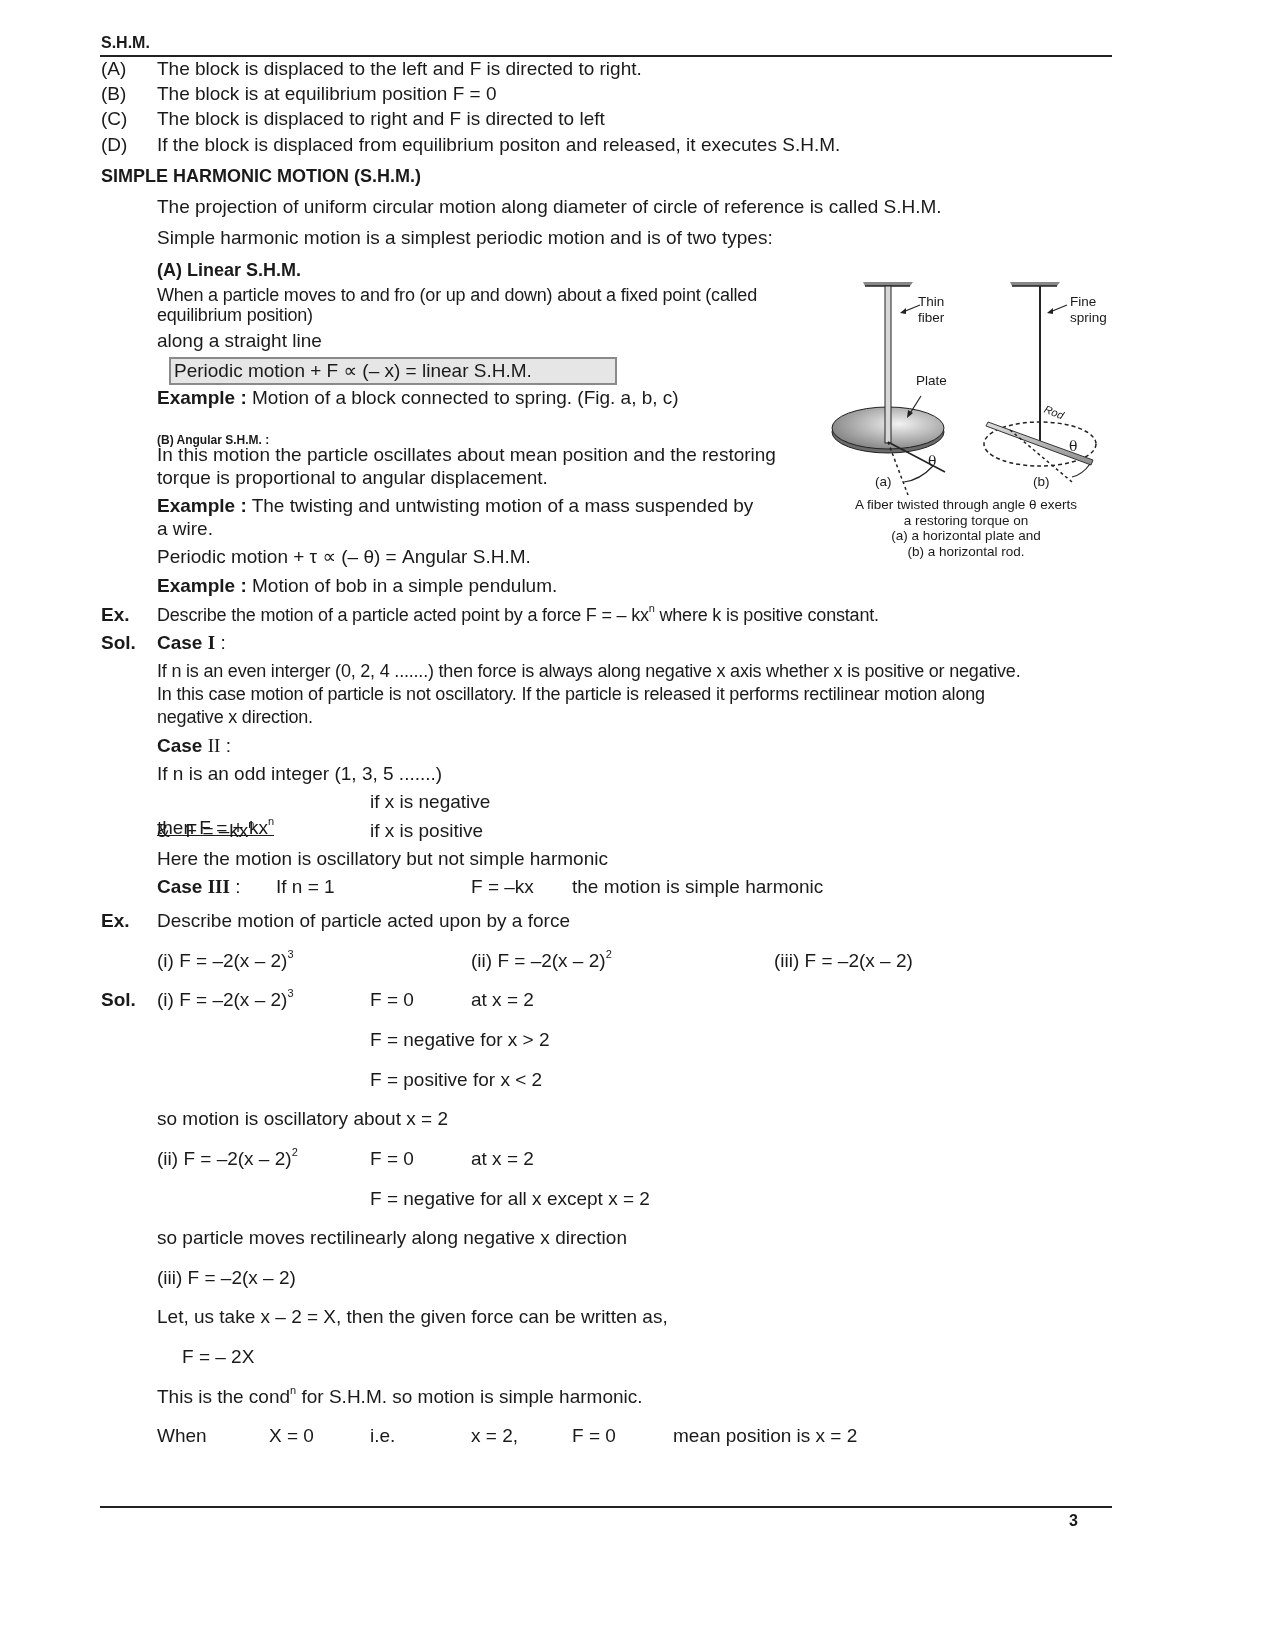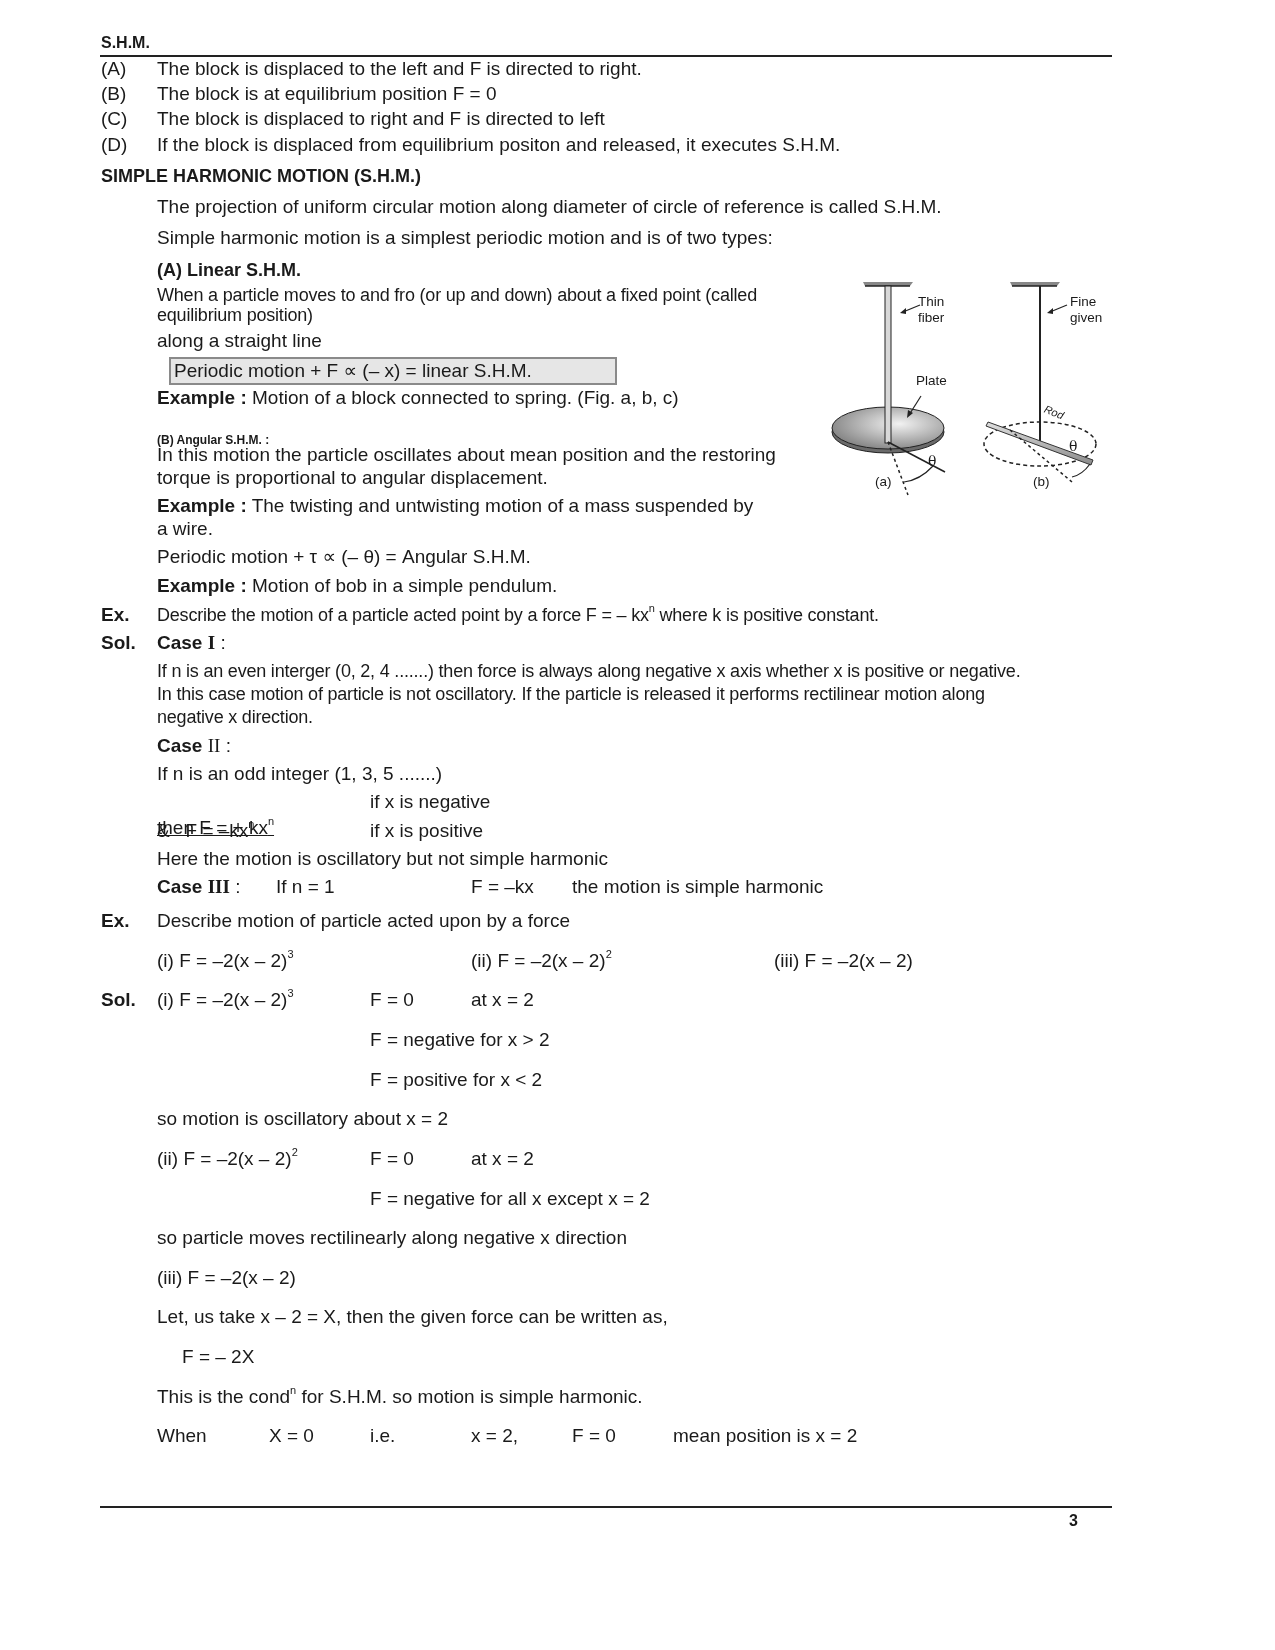--- a/index.html
+++ b/index.html
@@ -124,28 +124,34 @@
     <line x1="247" y1="33" x2="230" y2="40" stroke="#222" stroke-width="1.2"></line>
     <polygon points="227,41 233,36 233,42" fill="#222"></polygon>
   </svg>
 
   <div class="abs figtxt" style="left:98px; top:22px; text-align:left;">
     <div>Thin</div>
     <div>fiber</div>
   </div>
   <div class="abs figtxt" style="left:250px; top:22px; text-align:left;">
     <div>Fine</div>
-    <div>given</div>
+    <div>spring</div>
   </div>
   <div class="abs figtxt" style="left:96px; top:101px;">Plate</div>
   <div class="abs" style="left:224px; top:134px; font-size:11px; font-style:italic; transform:rotate(22deg);">Rod</div>
   <div class="abs greek" style="left:108px; top:181px; font-size:14px;">θ</div>
   <div class="abs greek" style="left:249px; top:166px; font-size:14px;">θ</div>
   <div class="abs figtxt" style="left:55px; top:202px;">(a)</div>
   <div class="abs figtxt" style="left:213px; top:202px;">(b)</div>
+  <div class="abs figtxt" style="left:0; top:225px; width:292px; white-space:normal;">
+    <div>A fiber twisted through angle θ exerts</div>
+    <div>a restoring torque on</div>
+    <div>(a) a horizontal plate and</div>
+    <div>(b) a horizontal rod.</div>
+  </div>
 </div>
 
 <div class="abs t b lbl" style="top:604px;">Ex.</div>
 <div class="abs tc ind" style="top:604px;">
   <span>Describe the motion of a particle acted point by a force F = – kx</span><sup>n</sup><span> where k is positive constant.</span>
 </div>
 <div class="abs t b lbl" style="top:632px;">Sol.</div>
 <div class="abs t ind" style="top:632px;">
   <span class="b">Case </span><span class="b" style="font-family:'Liberation Serif',serif;">I</span><span> :</span>
 </div>

